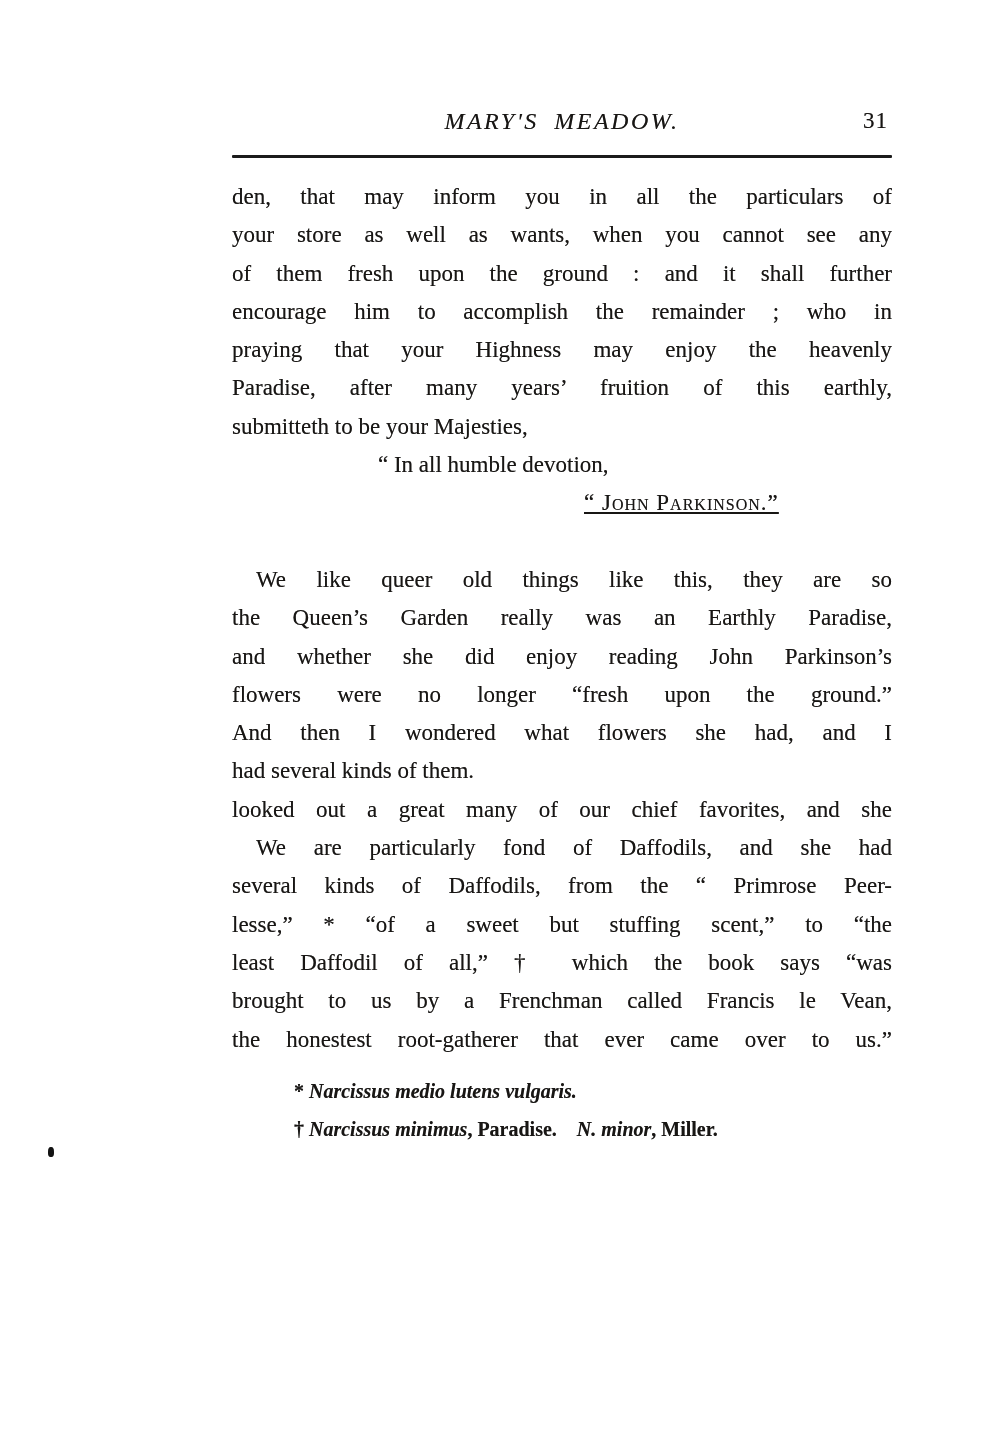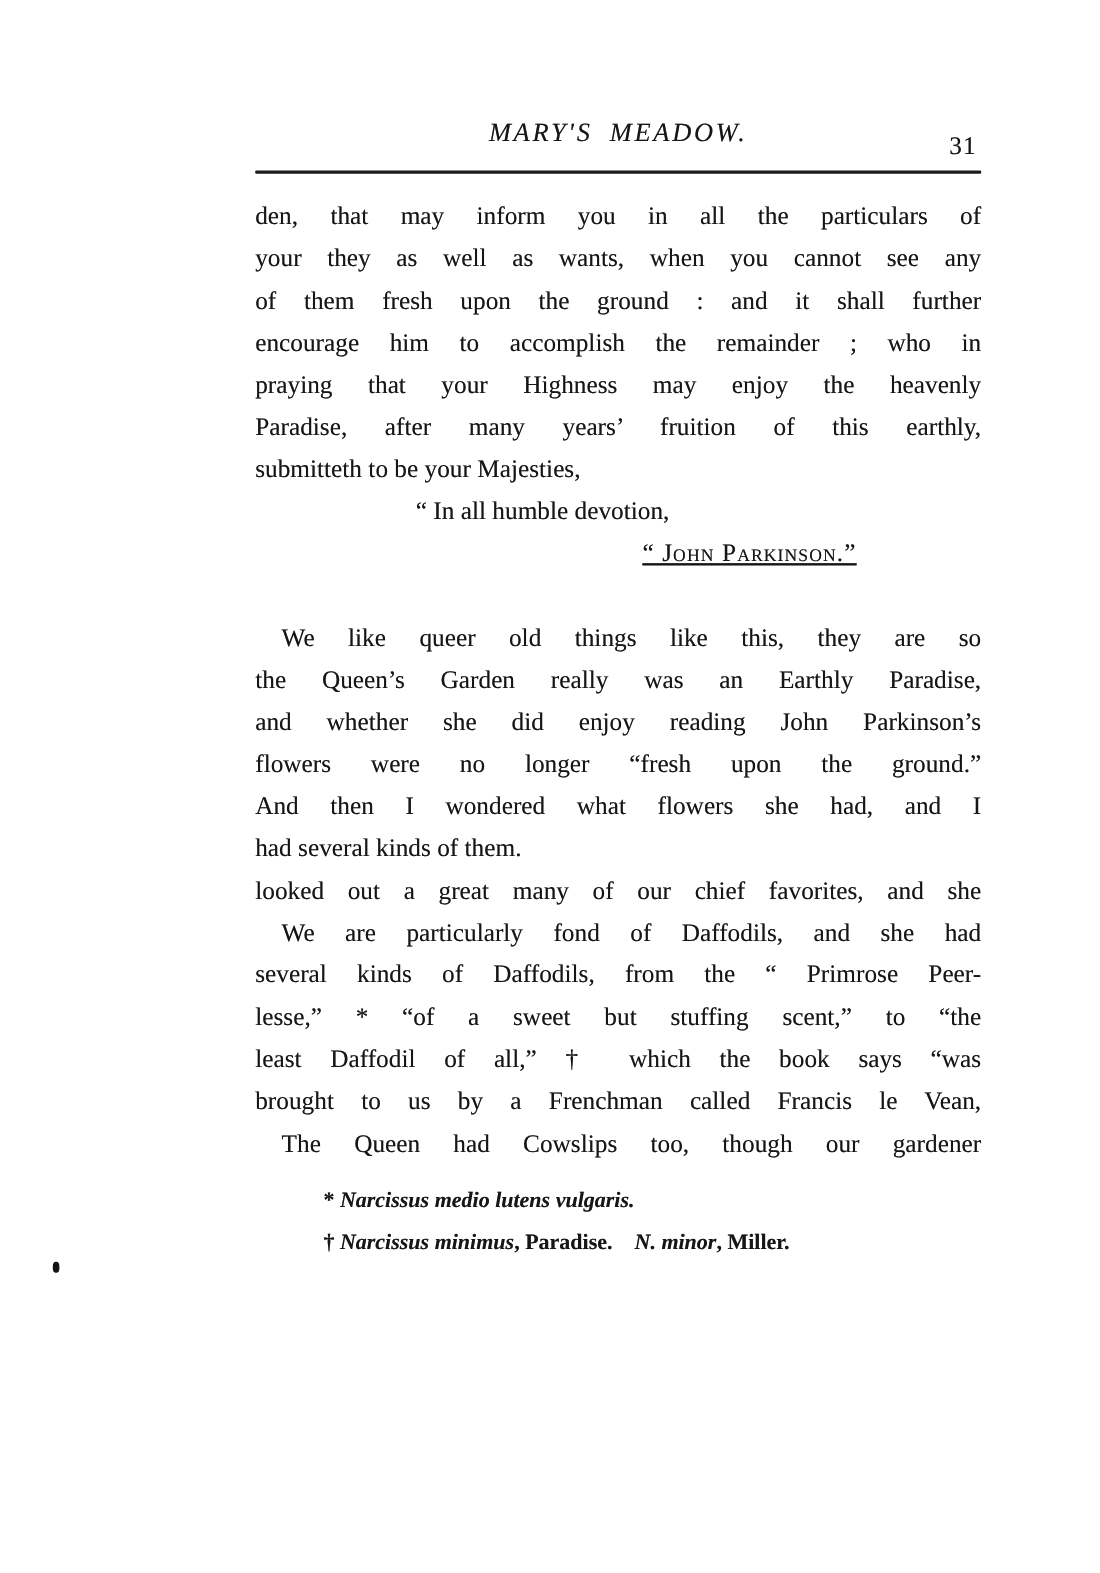--- a/index.html
+++ b/index.html
@@ -29,21 +29,21 @@
   .running-title {
     text-align: center;
     font-style: italic;
     font-size: 24px;
     letter-spacing: 2.5px;
     word-spacing: 7px;
   }
   .page-number {
     position: absolute;
     right: 4px;
-    top: 12px;
+    top: 0;
     font-size: 23px;
     letter-spacing: 1px;
   }
   .header-rule {
     margin-top: 17px;
     height: 3px;
     background: #1b1b1b;
     border-radius: 1px;
   }
   .body-text {
@@ -86,42 +86,42 @@
 
     <div class="running-header">
       <div class="running-title">MARY'S MEADOW.</div>
       <div class="page-number">31</div>
     </div>
 
     <div class="header-rule"></div>
 
     <div class="body-text">
         <div class="line j">den, that may inform you in all the particulars of</div>
-        <div class="line j">your they as well as wants, when you cannot see any</div>
+        <div class="line j">your store as well as wants, when you cannot see any</div>
         <div class="line j">of them fresh upon the ground : and it shall further</div>
         <div class="line j">encourage him to accomplish the remainder ; who in</div>
         <div class="line j">praying that your Highness may enjoy the heavenly</div>
         <div class="line j">Paradise, after many years’ fruition of this earthly,</div>
         <div class="line l">submitteth to be your Majesties,</div>
         <div class="line dev">“ In all humble devotion,</div>
         <div class="line sig">“ John Parkinson.”</div>
         <div class="line gap"></div>
         <div class="line jin">We like queer old things like this, they are so</div>
         <div class="line j">the Queen’s Garden really was an Earthly Paradise,</div>
         <div class="line j">and whether she did enjoy reading John Parkinson’s</div>
         <div class="line j">flowers were no longer “fresh upon the ground.”</div>
         <div class="line j">And then I wondered what flowers she had, and I</div>
         <div class="line l">had several kinds of them.</div>
         <div class="line j">looked out a great many of our chief favorites, and she</div>
         <div class="line jin">We are particularly fond of Daffodils, and she had</div>
         <div class="line j">several kinds of Daffodils, from the “ Primrose Peer-</div>
         <div class="line j">lesse,” * “of a sweet but stuffing scent,” to “the</div>
         <div class="line j">least Daffodil of all,” † which the book says “was</div>
         <div class="line j">brought to us by a Frenchman called Francis le Vean,</div>
-        <div class="line jin">The Queen had Cowslips too, though our gardener</div>
+        <div class="line j">the honestest root-gatherer that ever came over to us.”</div>
       </div>
 
     <div class="footnotes">
         <div class="footnote-line"><span>* </span><span class="it">Narcissus medio lutens vulgaris.</span></div>
         <div class="footnote-line"><span>† </span><span class="it">Narcissus minimus</span><span>, Paradise. </span><span class="it">N. minor</span><span>, Miller.</span></div>
       </div>
 
   </div>
 </div>
 

